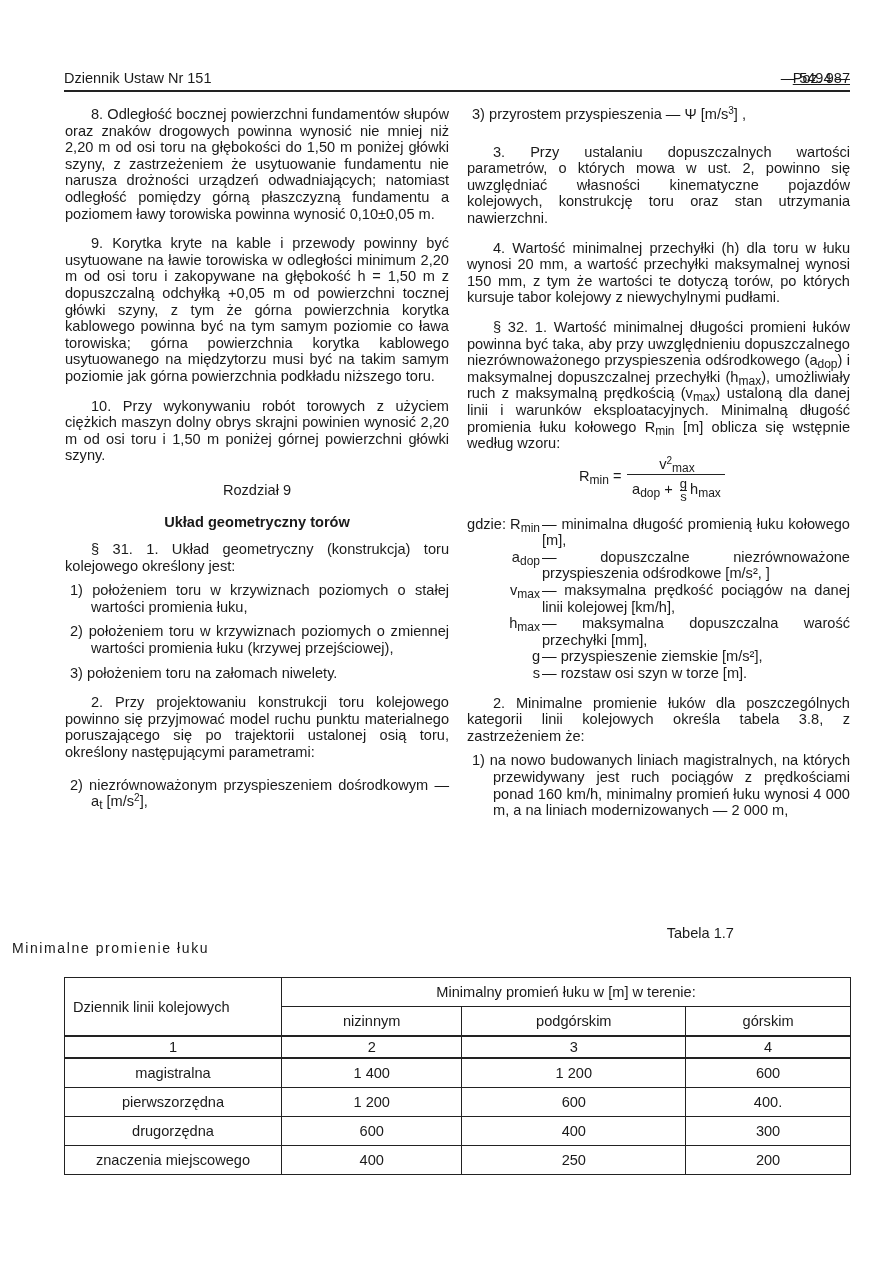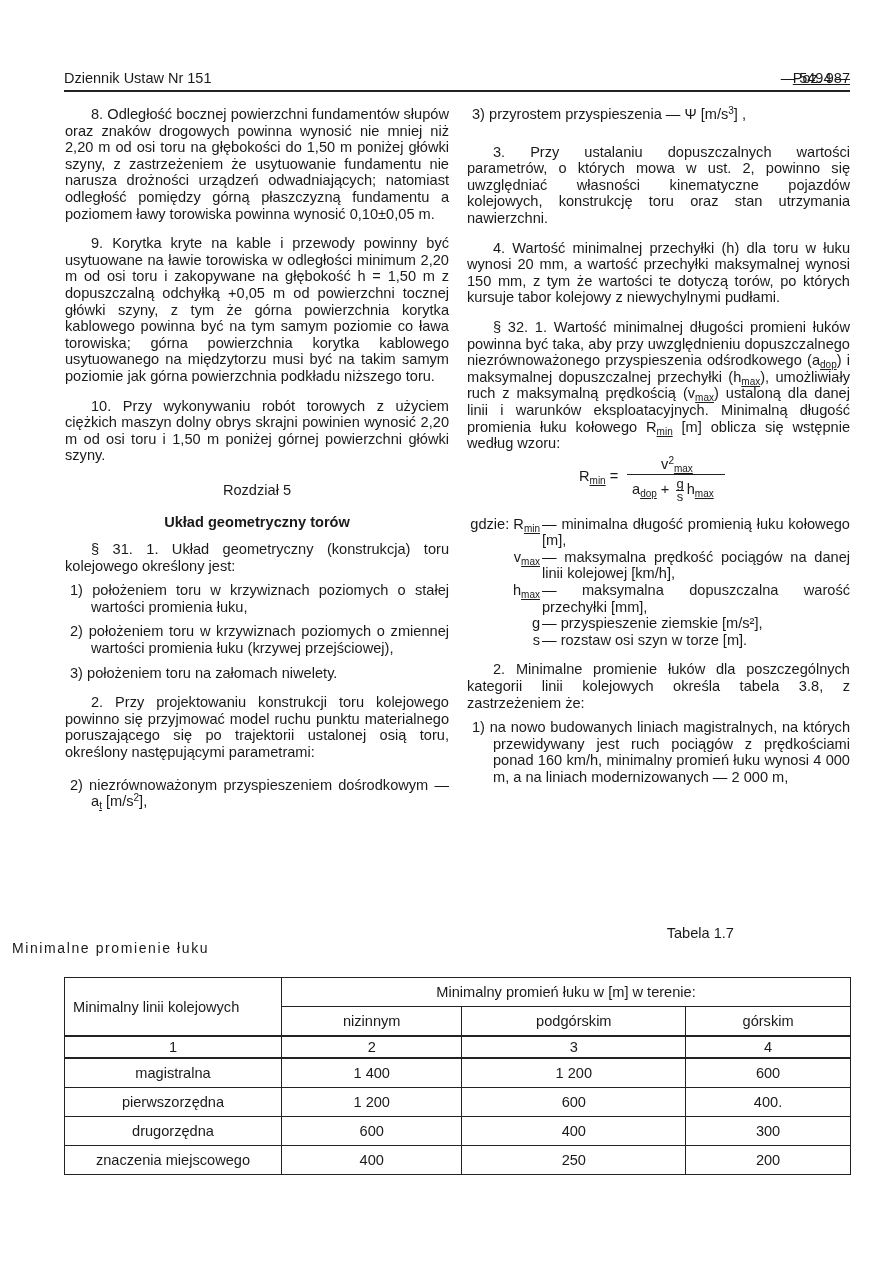--- a/index.html
+++ b/index.html
@@ -14,21 +14,21 @@
   .col { position: absolute; font-size: 14.6px; line-height: 16.6px; }
   .colL { left: 53px; top: 98px; width: 384px; }
   .colR { left: 455px; top: 98px; width: 383px; }
   p { margin: 0; text-align: justify; text-align-last: left; hyphens: manual; }
   .ind { text-indent: 26px; }
   .item { padding-left: 26px; text-indent: -21px; text-align: justify; }
   .gap { height: 13px; }
   .gap2 { height: 8px; }
   .center { text-align: center; text-align-last: center; }
   .bold { font-weight: bold; }
-  sub { font-size: 10px; vertical-align: -3px; line-height: 0; text-decoration: underline; }
+  sub { font-size: 12px; vertical-align: -3px; line-height: 0; }
   sup { font-size: 10px; vertical-align: 5px; line-height: 0; }
   .formula { position: relative; height: 52px; margin: 4px 0 8px 0; }
   .formula .lhs { position: absolute; left: 112px; top: 12px; }
   .formula .num { position: absolute; left: 160px; top: 0px; width: 100px; text-align: center; }
   .formula .bar { position: absolute; left: 160px; top: 18px; width: 98px; border-top: 1px solid #222; }
   .formula .den { position: absolute; left: 165px; top: 22px; }
   .frac { display: inline-block; vertical-align: middle; text-align: center; font-size: 13px; line-height: 12px; margin: 0 3px; }
   .frac span { display: block; }
   .frac .fb { border-top: 1px solid #222; }
   .defs { font-size: 14.6px; line-height: 16.6px; }
@@ -60,21 +60,21 @@
     <span class="r">Poz. 987</span>
   </div>
 
   <div class="col colL">
     <p class="ind">8. Odległość bocznej powierzchni fundamentów słupów oraz znaków drogowych powinna wynosić nie mniej niż 2,20 m od osi toru na głębokości do 1,50 m poniżej główki szyny, z zastrzeżeniem że usytuowanie fundamentu nie narusza drożności urządzeń odwadniających; natomiast odległość pomiędzy górną płaszczyzną fundamentu a poziomem ławy torowiska powinna wynosić 0,10±0,05 m.</p>
     <div class="gap"></div>
     <p class="ind">9. Korytka kryte na kable i przewody powinny być usytuowane na ławie torowiska w odległości minimum 2,20 m od osi toru i zakopywane na głębokość h = 1,50 m z dopuszczalną odchyłką +0,05 m od powierzchni tocznej główki szyny, z tym że górna powierzchnia korytka kablowego powinna być na tym samym poziomie co ława torowiska; górna powierzchnia korytka kablowego usytuowanego na międzytorzu musi być na takim samym poziomie jak górna powierzchnia podkładu niższego toru.</p>
     <div class="gap"></div>
     <p class="ind">10. Przy wykonywaniu robót torowych z użyciem ciężkich maszyn dolny obrys skrajni powinien wynosić 2,20 m od osi toru i 1,50 m poniżej górnej powierzchni główki szyny.</p>
     <div class="gap" style="height:18px"></div>
-    <p class="center">Rozdział 5</p>
+    <p class="center">Rozdział 9</p>
     <div class="gap" style="height:16px"></div>
     <p class="center bold">Układ geometryczny torów</p>
     <div class="gap" style="height:10px"></div>
     <p class="ind">§ 31. 1. Układ geometryczny (konstrukcja) toru kolejowego określony jest:</p>
     <div class="gap2"></div>
     <p class="item">1) położeniem toru w krzywiznach poziomych o stałej wartości promienia łuku,</p>
     <div class="gap2"></div>
     <p class="item">2) położeniem toru w krzywiznach poziomych o zmiennej wartości promienia łuku (krzywej przejściowej),</p>
     <div class="gap2"></div>
     <p class="item">3) położeniem toru na załomach niwelety.</p>
@@ -101,20 +101,24 @@
       <span class="bar"></span>
       <span class="den"><span>a</span><sub>dop</sub><span> + </span><span class="frac"><span>g</span><span class="fb">s</span></span><span>h</span><sub>max</sub></span>
     </div>
 
     <div class="defs" style="margin-left:-15px;">
       <div class="def">
         <span class="sym"><span>gdzie:</span> <span>R</span><sub>min</sub></span>
         <div class="txt">— minimalna długość promienią łuku kołowego [m],</div>
       </div>
       <div class="def">
+        <span class="sym"><span>a</span><sub>dop</sub></span>
+        <div class="txt">— dopuszczalne niezrównoważone przyspieszenia odśrodkowe [m/s², ]</div>
+      </div>
+      <div class="def">
         <span class="sym"><span>v</span><sub>max</sub></span>
         <div class="txt">— maksymalna prędkość pociągów na danej linii kolejowej [km/h],</div>
       </div>
       <div class="def">
         <span class="sym"><span>h</span><sub>max</sub></span>
         <div class="txt">— maksymalna dopuszczalna warość przechyłki [mm],</div>
       </div>
       <div class="def">
         <span class="sym"><span>g</span></span>
         <div class="txt2">— przyspieszenie ziemskie [m/s²],</div>
@@ -129,21 +133,21 @@
     <div class="gap2"></div>
     <p class="item">1) na nowo budowanych liniach magistralnych, na których przewidywany jest ruch pociągów z prędkościami ponad 160 km/h, minimalny promień łuku wynosi 4 000 m, a na liniach modernizowanych — 2 000 m,</p>
   </div>
 
   <div class="tabno">Tabela 1.7</div>
   <div class="caption">Minimalne promienie łuku</div>
 
   <table>
     <tbody>
         <tr>
-      <th class="cat" rowspan="2">Minimalny linii kolejowych</th>
+      <th class="cat" rowspan="2">Dziennik linii kolejowych</th>
       <th class="grp" colspan="3">Minimalny promień łuku w [m] w terenie:</th>
     </tr>
     <tr class="sub">
       <th>nizinnym</th>
       <th>podgórskim</th>
       <th>górskim</th>
     </tr>
     <tr class="nums">
       <td>1</td>
       <td>2</td>

